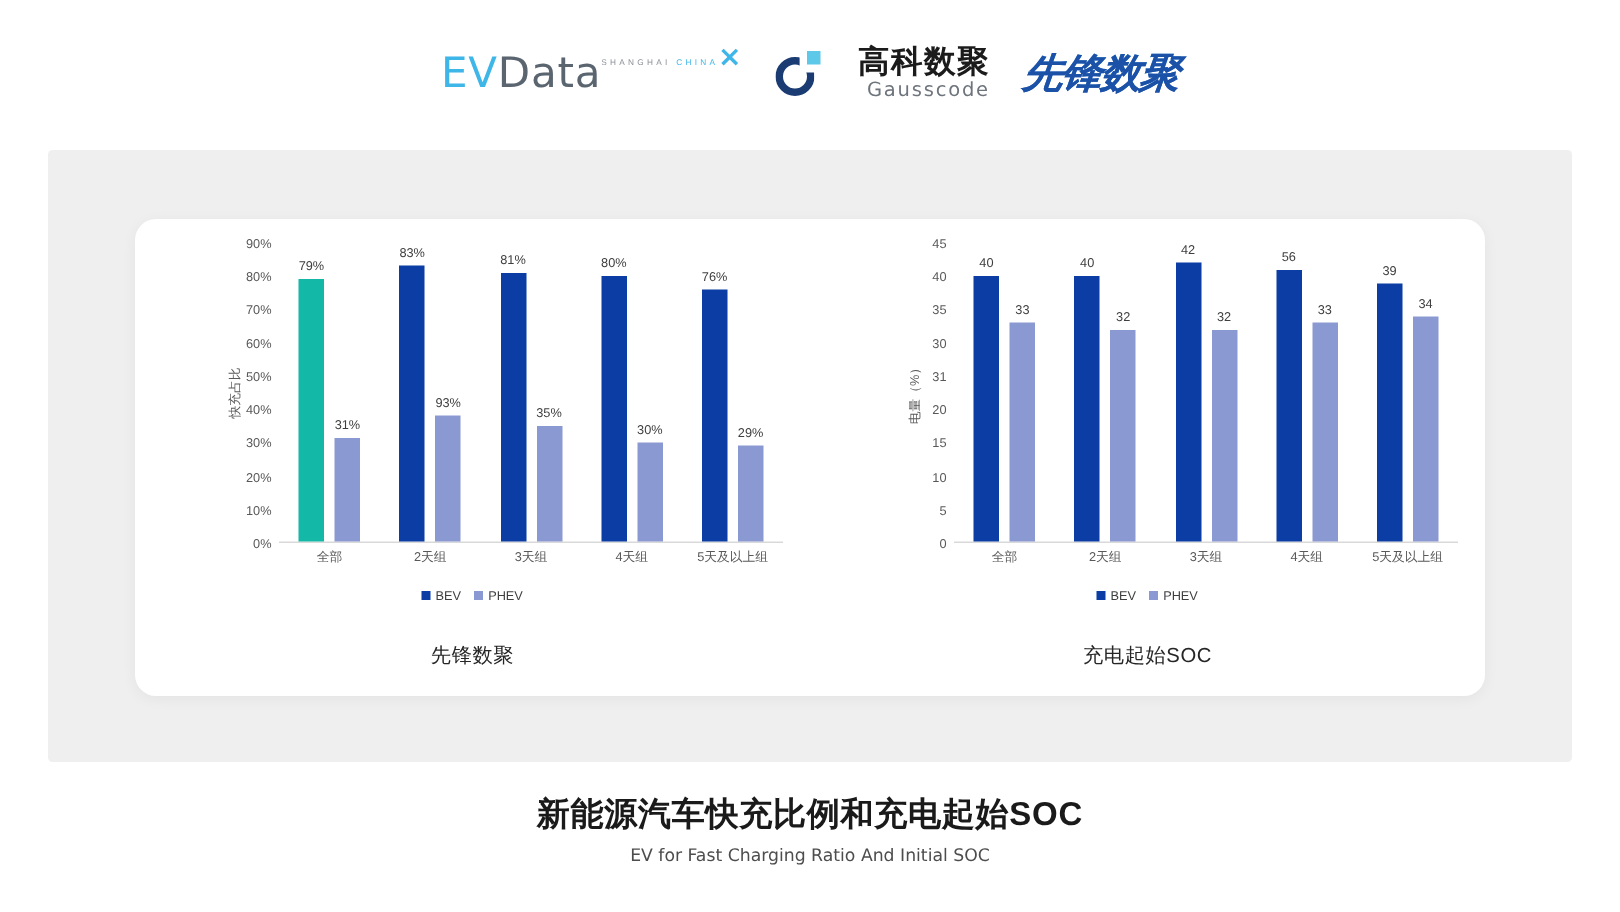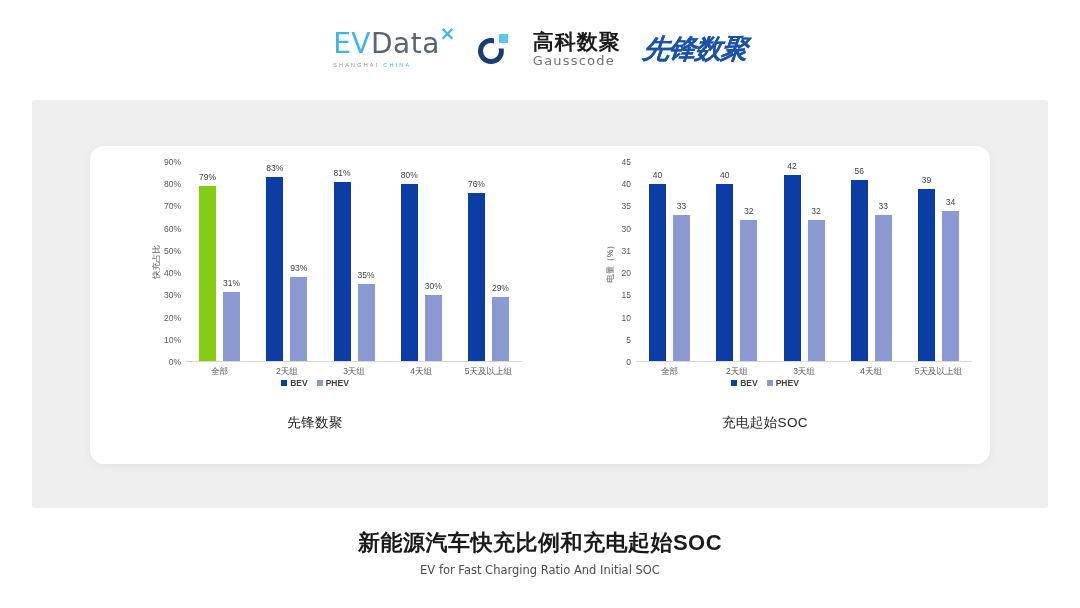--- a/index.html
+++ b/index.html
@@ -20,21 +20,21 @@
     display: flex;
     align-items: center;
     justify-content: center;
     gap: 22px;
     padding-top: 6px;
   }
 
   
   .logo-evdata {
     display: flex;
-    flex-direction: column;
+    flex-direction: row;
     align-items: flex-start;
     position: relative;
     padding-right: 16px;
   }
   .evdata-word {
     font-size: 28px;
     letter-spacing: 0.5px;
     line-height: 1;
     font-family: "DejaVu Sans", sans-serif;
     font-weight: 400;
@@ -58,20 +58,21 @@
     white-space: nowrap;
   }
   .evdata-sub .sh { color: #8C9098; }
   .evdata-sub .cn { color: #3FB6E8; }
 
   
   .logo-gauss {
     display: flex;
     align-items: center;
     gap: 25px;
+    text-align: right;
   }
   .gauss-mark {
     width: 30px; height: 30px;
     position: relative;
     flex: none;
   }
   .gauss-mark .ring {
     position: absolute;
     left: 0; top: 4px;
     width: 26px; height: 26px;
@@ -229,21 +230,21 @@
     text-align: center;
     font-size: 8.5px;
     color: #595959;
     white-space: nowrap;
   }
 
   .legend {
     display: flex;
     justify-content: center;
     gap: 9px;
-    font-weight: bold;
+    margin-top: 14px;
   }
   .legend-item {
     display: flex;
     align-items: center;
     gap: 3px;
     font-size: 8.5px;
     color: #3F3F3F;
   }
   .swatch { width: 6px; height: 6px; display: inline-block; }
   .swatch.bev  { background: #0B3DA4; }
@@ -324,21 +325,21 @@
           <div class="tick" style="top: 55.5556%;">40%</div>
           <div class="tick" style="top: 44.4444%;">50%</div>
           <div class="tick" style="top: 33.3333%;">60%</div>
           <div class="tick" style="top: 22.2222%;">70%</div>
           <div class="tick" style="top: 11.1111%;">80%</div>
           <div class="tick" style="top: 0%;">90%</div>
         </div>
       <div class="plot-area">
         <div class="groups" id="groups-left">
             <div class="group">
-              <div class="bar bev" style="height: 87.7778%; background: #84cc16;">
+              <div class="bar bev" style="height: 87.7778%; background: #14b8a6;">
                 <span class="val">79%</span>
               </div>
               <div class="bar phev" style="height: 34.4444%; background: rgb(139, 153, 211);">
                 <span class="val">31%</span>
               </div>
             </div>
             <div class="group">
               <div class="bar bev" style="height: 92.2222%; background: rgb(11, 61, 164);">
                 <span class="val">83%</span>
               </div>

